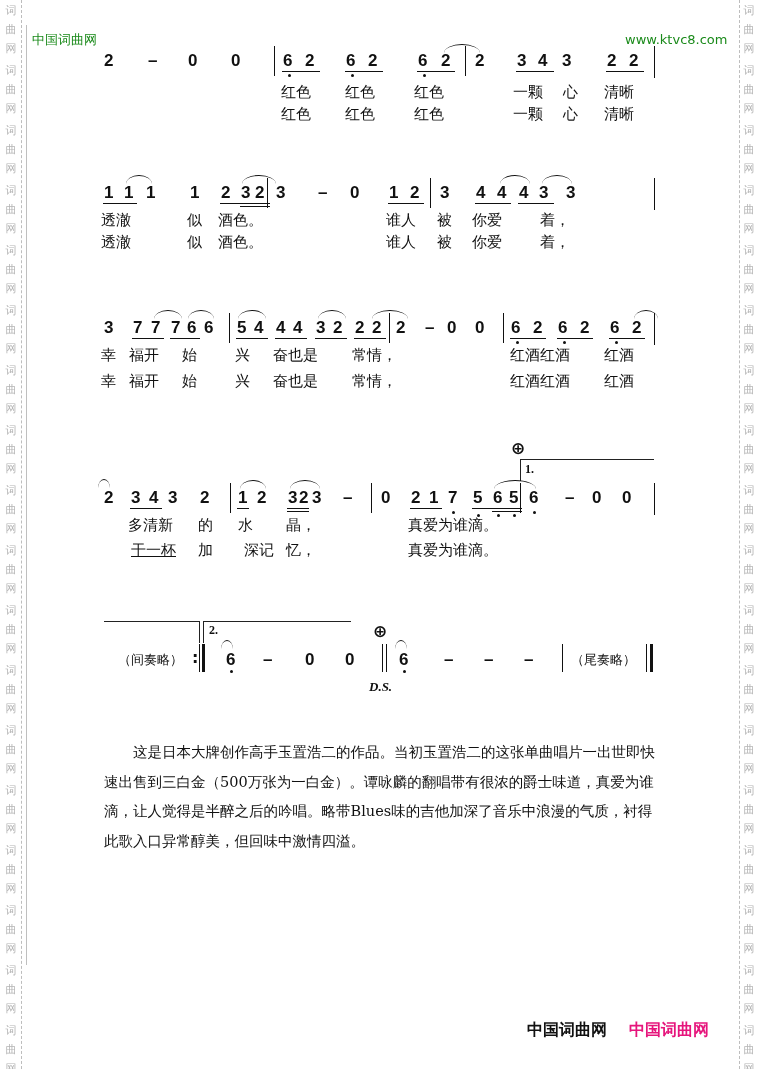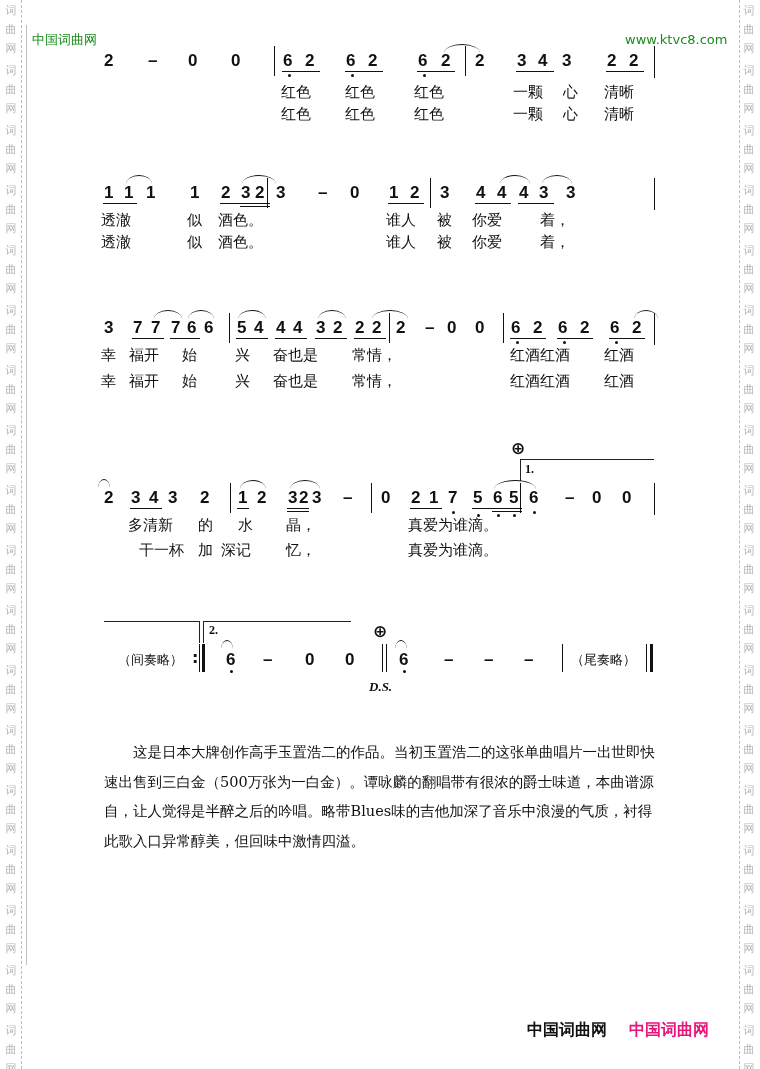--- a/index.html
+++ b/index.html
@@ -371,23 +371,23 @@
   <span class="n" style="left:592px;top:488px;">0</span>
   <span class="n" style="left:622px;top:488px;">0</span>
   <div class="bar" style="left:654px;top:483px;height:32px;"></div>
 
   <span class="ly" style="left:128px;top:516px;">多清新</span>
   <span class="ly" style="left:198px;top:516px;">的</span>
   <span class="ly" style="left:238px;top:516px;">水</span>
   <span class="ly" style="left:286px;top:516px;">晶，</span>
   <span class="ly" style="left:408px;top:516px;">真爱为谁滴。</span>
 
-  <span class="ly" style="left:139px;top:541px;">干一杯</span>
+  <span class="ly" style="left:131px;top:541px;text-decoration:underline;">干一杯</span>
   <span class="ly" style="left:198px;top:541px;">加</span>
-  <span class="ly" style="left:221px;top:541px;">深记</span>
+  <span class="ly" style="left:244px;top:541px;">深记</span>
   <span class="ly" style="left:286px;top:541px;">忆，</span>
   <span class="ly" style="left:408px;top:541px;">真爱为谁滴。</span>
 </div>
 
 <div>
   <div class="volta" style="left:104px;top:621px;width:95px;"></div>
   <div class="volta-l" style="left:199px;top:621px;height:22px;"></div>
   <div class="volta" style="left:203px;top:621px;width:148px;"></div>
   <div class="volta-l" style="left:203px;top:621px;height:22px;"></div>
   <span class="vlabel" style="left:209px;top:623px;">2.</span>
@@ -413,18 +413,18 @@
   <span class="n" style="left:524px;top:650px;">–</span>
   <div class="bar" style="left:562px;top:644px;height:28px;border-left-width:1px;"></div>
   <span class="paren" style="left:571px;top:651px;">（尾奏略）</span>
   <div class="bar" style="left:646px;top:644px;height:28px;border-left-width:1px;"></div>
   <div class="thick" style="left:650px;top:644px;height:28px;"></div>
 
   <span class="ds" style="left:369px;top:679px;">D.S.</span>
 </div>
 
 <div class="para" style="top:738px;">
-  <p>这是日本大牌创作高手玉置浩二的作品。当初玉置浩二的这张单曲唱片一出世即快速出售到三白金（500万张为一白金）。谭咏麟的翻唱带有很浓的爵士味道，本曲谱源自，让人觉得是半醉之后的吟唱。略带Blues味的吉他加深了音乐中浪漫的气质，衬得此歌入口异常醇美，但回味中激情四溢。</p>
+  <p>这是日本大牌创作高手玉置浩二的作品。当初玉置浩二的这张单曲唱片一出世即快速出售到三白金（500万张为一白金）。谭咏麟的翻唱带有很浓的爵士味道，真爱为谁滴，让人觉得是半醉之后的吟唱。略带Blues味的吉他加深了音乐中浪漫的气质，衬得此歌入口异常醇美，但回味中激情四溢。</p>
 </div>
 
 <div class="source">
   <span class="a">中国词曲网</span><span class="b">中国词曲网</span>
 </div>
 
 </body></html>

